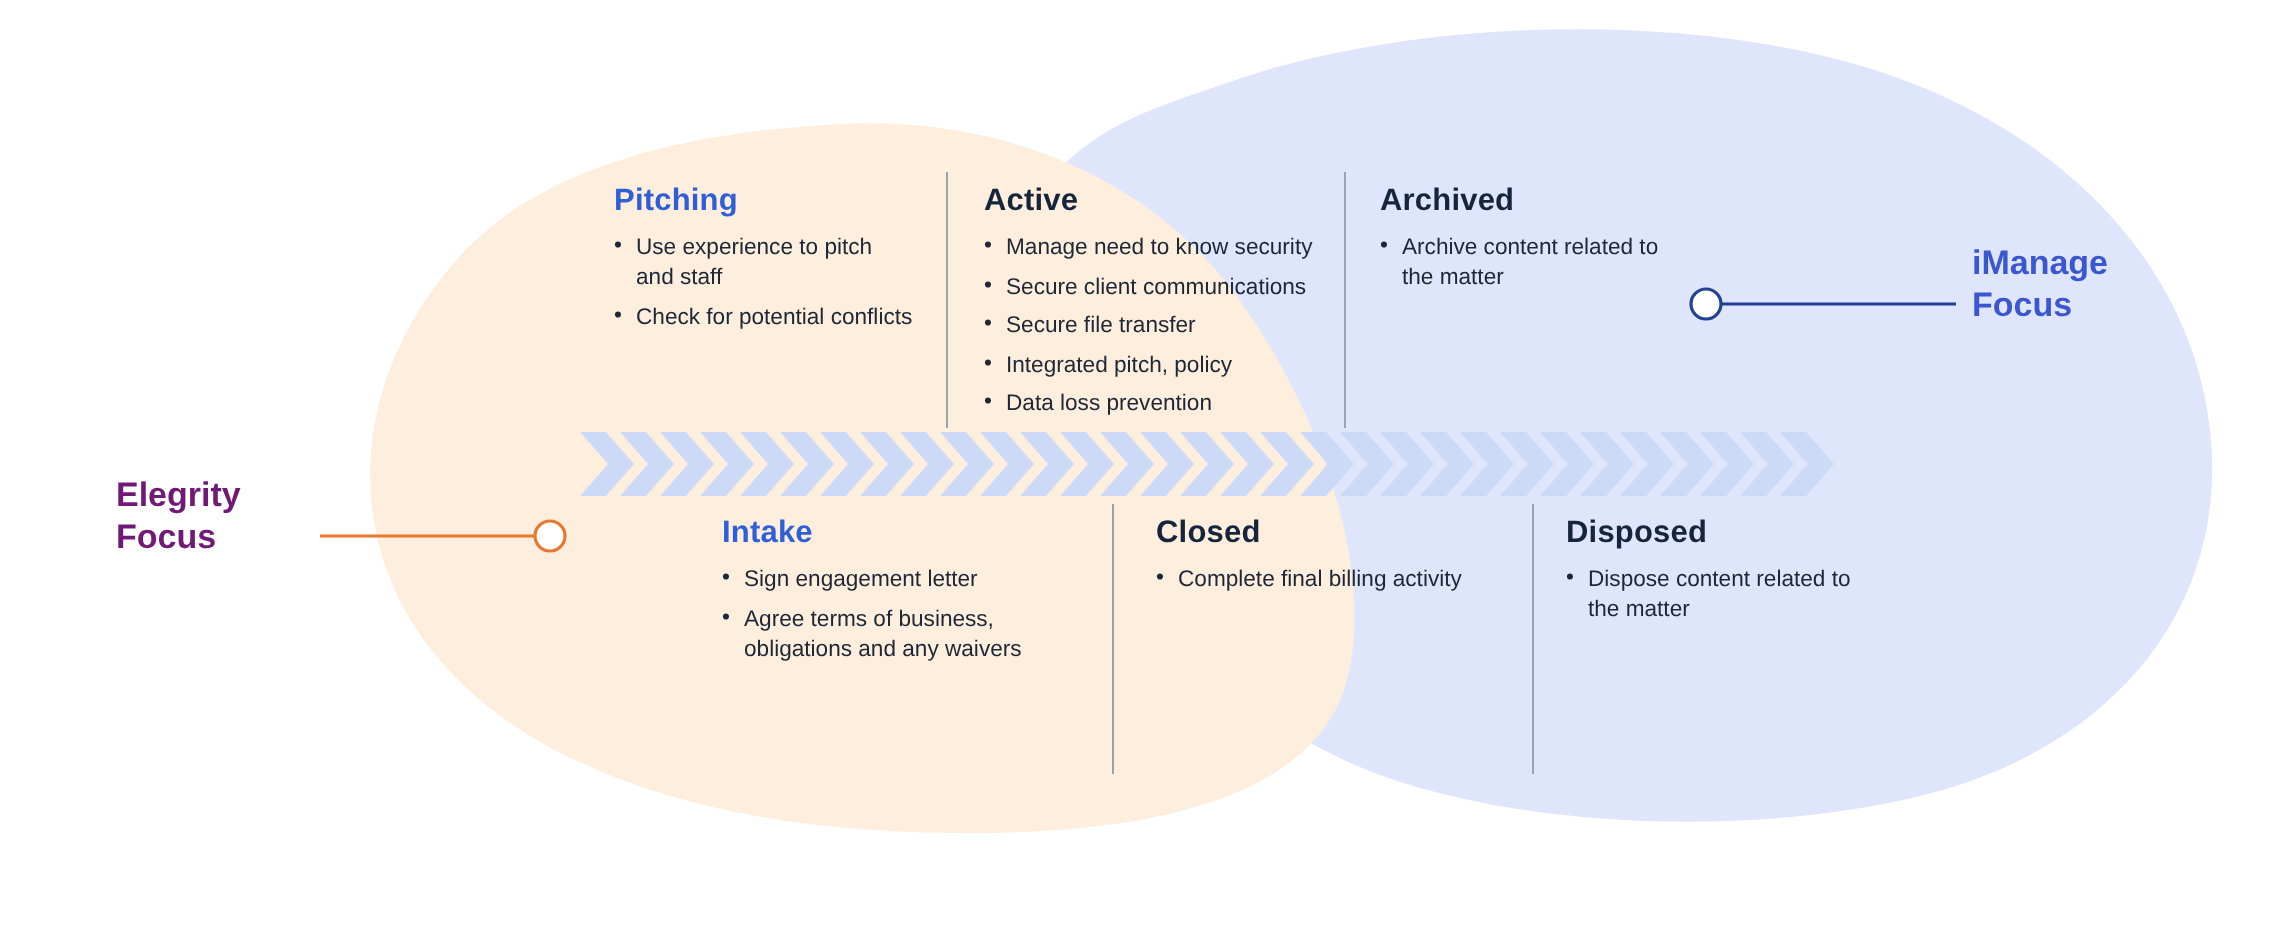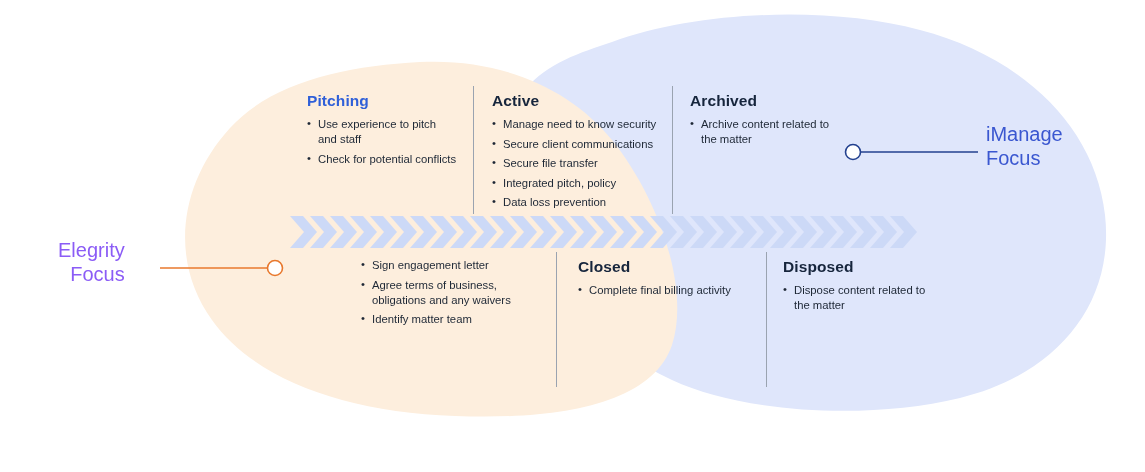--- a/index.html
+++ b/index.html
@@ -20,30 +20,30 @@
   #blobs {
     position: absolute;
     left: 0; top: 0;
     width: 1145px;
     height: 472px;
   }
 
   
   .focus-label {
     position: absolute;
-    font-weight: normal;
-    font-size: 20px;
+    font-weight: bold;
+    font-size: 17px;
     line-height: 1.22;
     white-space: pre-line;
   }
   #elegrity-focus-label {
     left: 58px;
     top: 238px;
-    color: #8b5cf6;
-    text-align: right;
+    color: #701a75;
+    text-align: left;
   }
   #imanage-focus-label {
     left: 986px;
     top: 122px;
     color: #3a57d0;
     text-align: left;
   }
 
   
   .col {
@@ -189,24 +189,24 @@
   </div>
 
   <div class="col" style="left:690px; top:92px; width:140px;">
     <div class="col-title dark">Archived</div>
     <ul>
       <li>Archive content related to the matter</li>
     </ul>
   </div>
 
   <div class="col" style="left:361px; top:258px; width:180px;">
+    <div class="col-title blue">Intake</div>
     <ul>
       <li>Sign engagement letter</li>
       <li>Agree terms of business, obligations and any waivers</li>
-      <li>Identify matter team</li>
     </ul>
   </div>
 
   <div class="col" style="left:578px; top:258px; width:160px;">
     <div class="col-title dark">Closed</div>
     <ul>
       <li>Complete final billing activity</li>
     </ul>
   </div>
 

